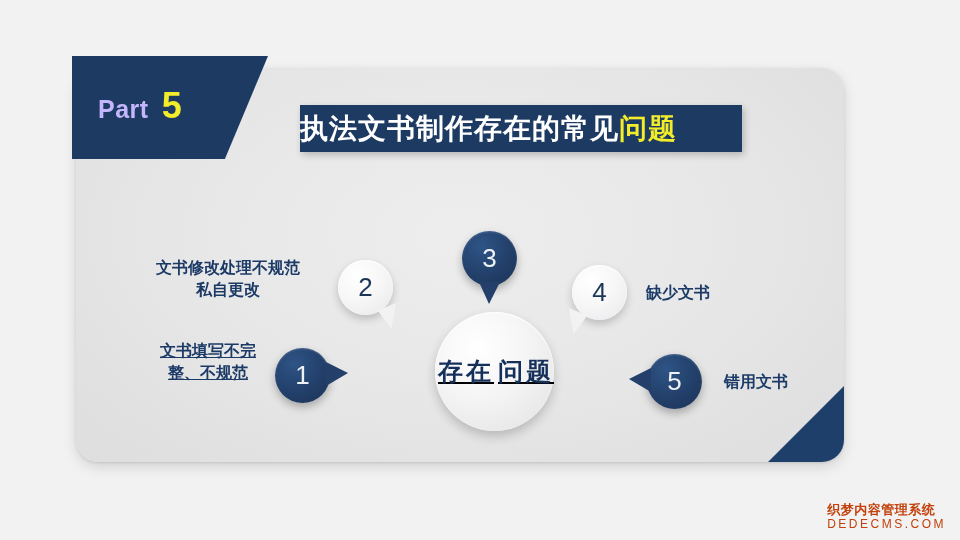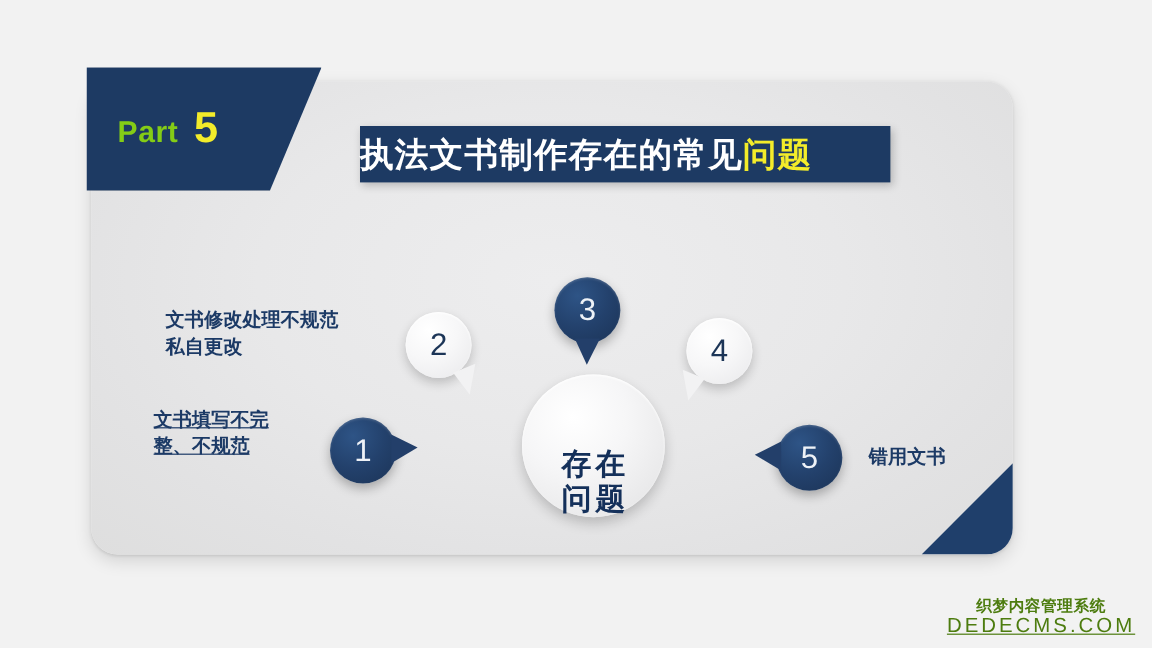--- a/index.html
+++ b/index.html
@@ -56,21 +56,21 @@
   }
   .part-banner-inner {
     position: absolute;
     left: 26px;
     top: 32px;
     display: flex;
     align-items: baseline;
     gap: 13px;
   }
   .part-word {
-    color: #84cc16;
+    color: #c4b5fd;
     font-size: 25px;
     font-weight: bold;
     letter-spacing: 0.5px;
   }
   .part-num {
     color: #f3ec2a;
     font-size: 36px;
     font-weight: bold;
     line-height: 1;
   }
@@ -104,24 +104,25 @@
   .center-circle {
     position: absolute;
     left: 359px;
     top: 244px;
     width: 119px;
     height: 119px;
     border-radius: 50%;
     background: radial-gradient(circle at 36% 30%, #ffffff 0%, #f6f6f7 40%, #e9e9ea 78%, #dcdcdd 100%);
     box-shadow: 0 5px 11px rgba(0,0,0,0.20), inset 0 1px 2px rgba(255,255,255,0.95);
     display: flex;
-    flex-direction: column;
+    flex-direction: row;
     align-items: center;
-    justify-content: flex-end;
+    justify-content: space-between;
     z-index: 4;
+    text-decoration: underline;
   }
   .center-line {
     color: #14305a;
     font-size: 25px;
     font-weight: bold;
     line-height: 1.16;
     letter-spacing: 3px;
     text-indent: 3px;
   }
 
@@ -197,35 +198,35 @@
 
   .label {
     position: absolute;
     color: #1c3a66;
     font-size: 16px;
     font-weight: bold;
     line-height: 1.4;
     white-space: pre-line;
     z-index: 5;
   }
-  .label-right { text-align: left; }
+  .label-right { text-align: center; }
   .label-left { text-align: left; }
   .label-center { text-align: center; }
 
   
   .watermark {
     position: absolute;
     right: 14px;
     bottom: 8px;
-    text-align: center;
-    color: #4d7c0f;
+    text-align: left;
+    color: #c2410c;
     line-height: 1.15;
   }
   .wm-cn { font-size: 13px; font-weight: bold; letter-spacing: 0.5px; }
-  .wm-en { font-size: 17px; letter-spacing: 2.5px; text-decoration: underline; }
+  .wm-en { font-size: 12px; letter-spacing: 2.5px; }
 </style>
 </head>
 <body>
 
 <div class="slide">
 
   <div class="card">
 
     <div class="diagram">
 
@@ -238,20 +239,21 @@
 私自更改</div>
       <div class="bubble bubble-light" style="left:262px; top:192px;">
         <span class="tail tail-down-right"></span>
         <span>2</span>
       </div>
 
       <div class="bubble bubble-light" style="left:496px; top:197px;">
         <span class="tail tail-down-left"></span>
         <span>4</span>
       </div>
+      <div class="label label-left" style="left:570px; top:214px; width:130px;">缺少文书</div>
 
       <div class="label label-right" style="left:52px; top:272px; width:160px;text-decoration:underline;">文书填写不完
 整、不规范</div>
       <div class="bubble bubble-dark" style="left:199px; top:280px;">
         <span class="tail tail-right"></span>
         <span>1</span>
       </div>
 
       <div class="bubble bubble-dark" style="left:571px; top:286px;">
         <span class="tail tail-left"></span>

